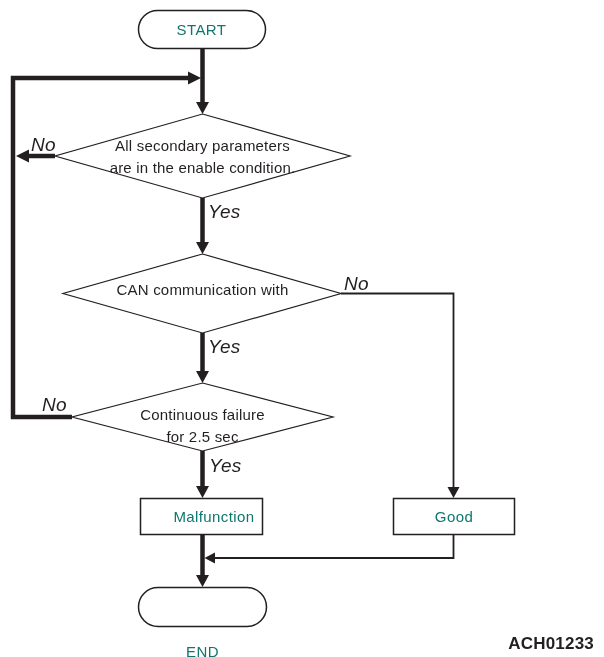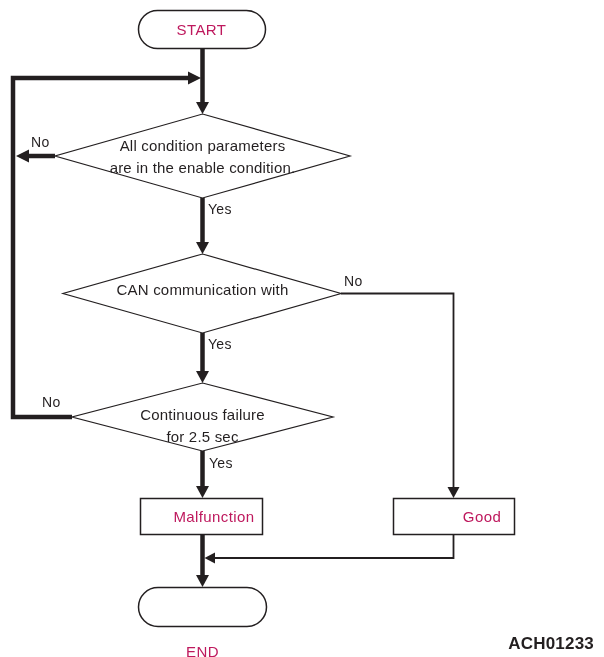--- a/index.html
+++ b/index.html
@@ -23,37 +23,38 @@
     width: 604px;
     height: 657px;
   }
   .box-lbl {
     position: absolute;
     display: flex;
     align-items: center;
     justify-content: center;
     font-size: 15px;
     letter-spacing: 0.4px;
-    color: #be185d;
+    color: #0f766e;
   }
   .dtext {
     position: absolute;
     left: 57px;
     width: 291px;
     text-align: center;
     font-size: 15px;
     line-height: 21.5px;
     letter-spacing: 0.2px;
     color: #231f20;
   }
   .branch {
     position: absolute;
-    font-size: 14px;
+    font-size: 19px;
     letter-spacing: 0.3px;
     color: #231f20;
+    font-style: italic;
   }
   .code {
     position: absolute;
     top: 634px;
     right: 10px;
     font-size: 17px;
     font-weight: bold;
     letter-spacing: 0.2px;
     color: #231f20;
   }
@@ -93,36 +94,36 @@
     <polygon points="202.5,254 341,293.5 202.5,333 63,293.5" fill="#ffffff" stroke="#231f20" stroke-width="1.2"></polygon>
     <polygon points="202.5,383 333,417 202.5,451 72,417" fill="#ffffff" stroke="#231f20" stroke-width="1.2"></polygon>
     <rect x="140.5" y="498.5" width="122" height="36" fill="#ffffff" stroke="#231f20" stroke-width="1.5"></rect>
     <rect x="393.5" y="498.5" width="121" height="36" fill="#ffffff" stroke="#231f20" stroke-width="1.5"></rect>
     <rect x="138.5" y="587.5" width="128" height="39" rx="19.5" ry="19.5" fill="#ffffff" stroke="#231f20" stroke-width="1.5"></rect>
   </svg>
 
   <div class="box-lbl" style="left:138px; top:10px; width:127px; height:38px;">START</div>
 
   <div class="dtext" style="top:135px;">
-    <div>All condition parameters</div>
+    <div>All secondary parameters</div>
     <div>are in the enable condition.</div>
   </div>
 
   <div class="dtext" style="top:279px;">
     <div>CAN communication with</div>
   </div>
 
   <div class="dtext" style="top:404px;">
     <div>Continuous failure</div>
     <div>for 2.5 sec</div>
   </div>
 
   <div class="box-lbl" style="left:140px; top:498px; width:148px; height:37px;">Malfunction</div>
 
-  <div class="box-lbl" style="left:393px; top:498px; width:122px; height:37px;padding-left:28px;">Good</div>
+  <div class="box-lbl" style="left:393px; top:498px; width:122px; height:37px;">Good</div>
 
   <div class="box-lbl" style="left:138px; top:587px; width:129px; height:40px;margin-top:44px;">END</div>
 
   <div class="branch" style="left:31px; top:134px;">No</div>
   <div class="branch" style="left:208px; top:201px;">Yes</div>
   <div class="branch" style="left:344px; top:273px;">No</div>
   <div class="branch" style="left:208px; top:336px;">Yes</div>
   <div class="branch" style="left:42px; top:394px;">No</div>
   <div class="branch" style="left:209px; top:455px;">Yes</div>
 

